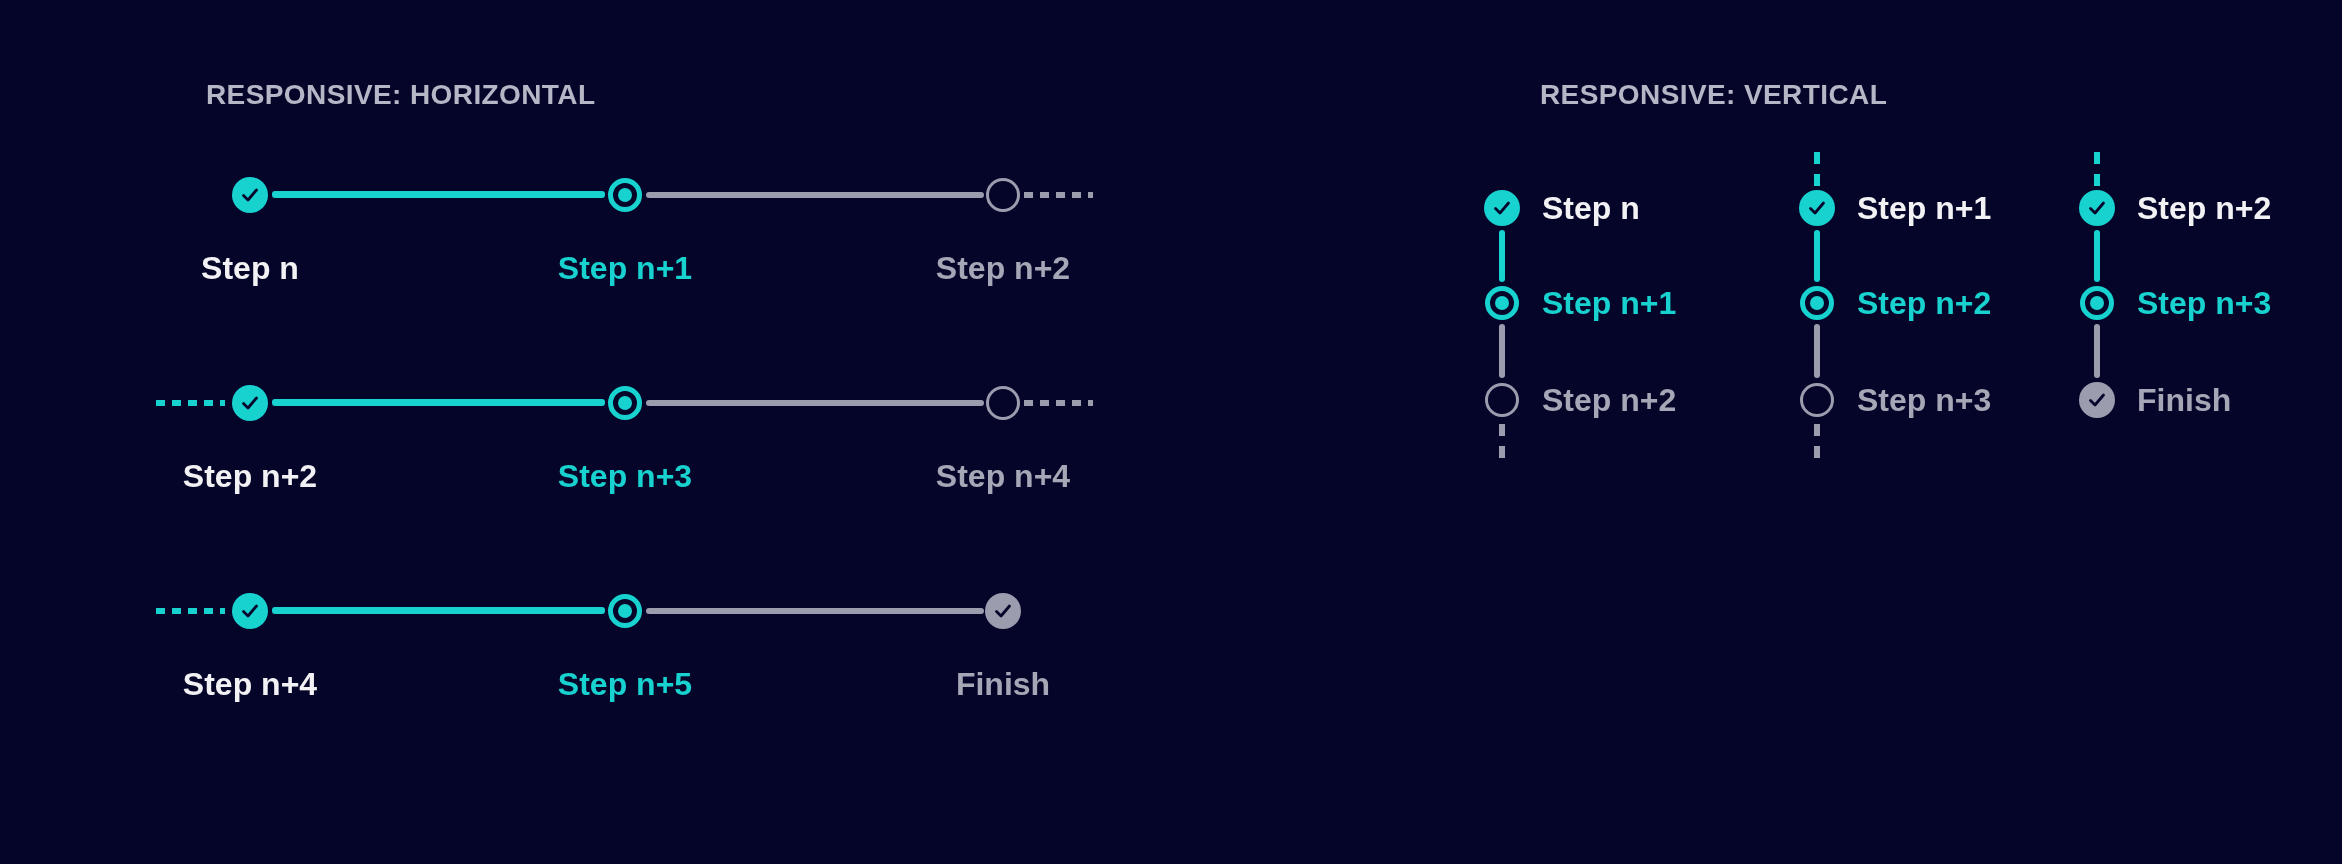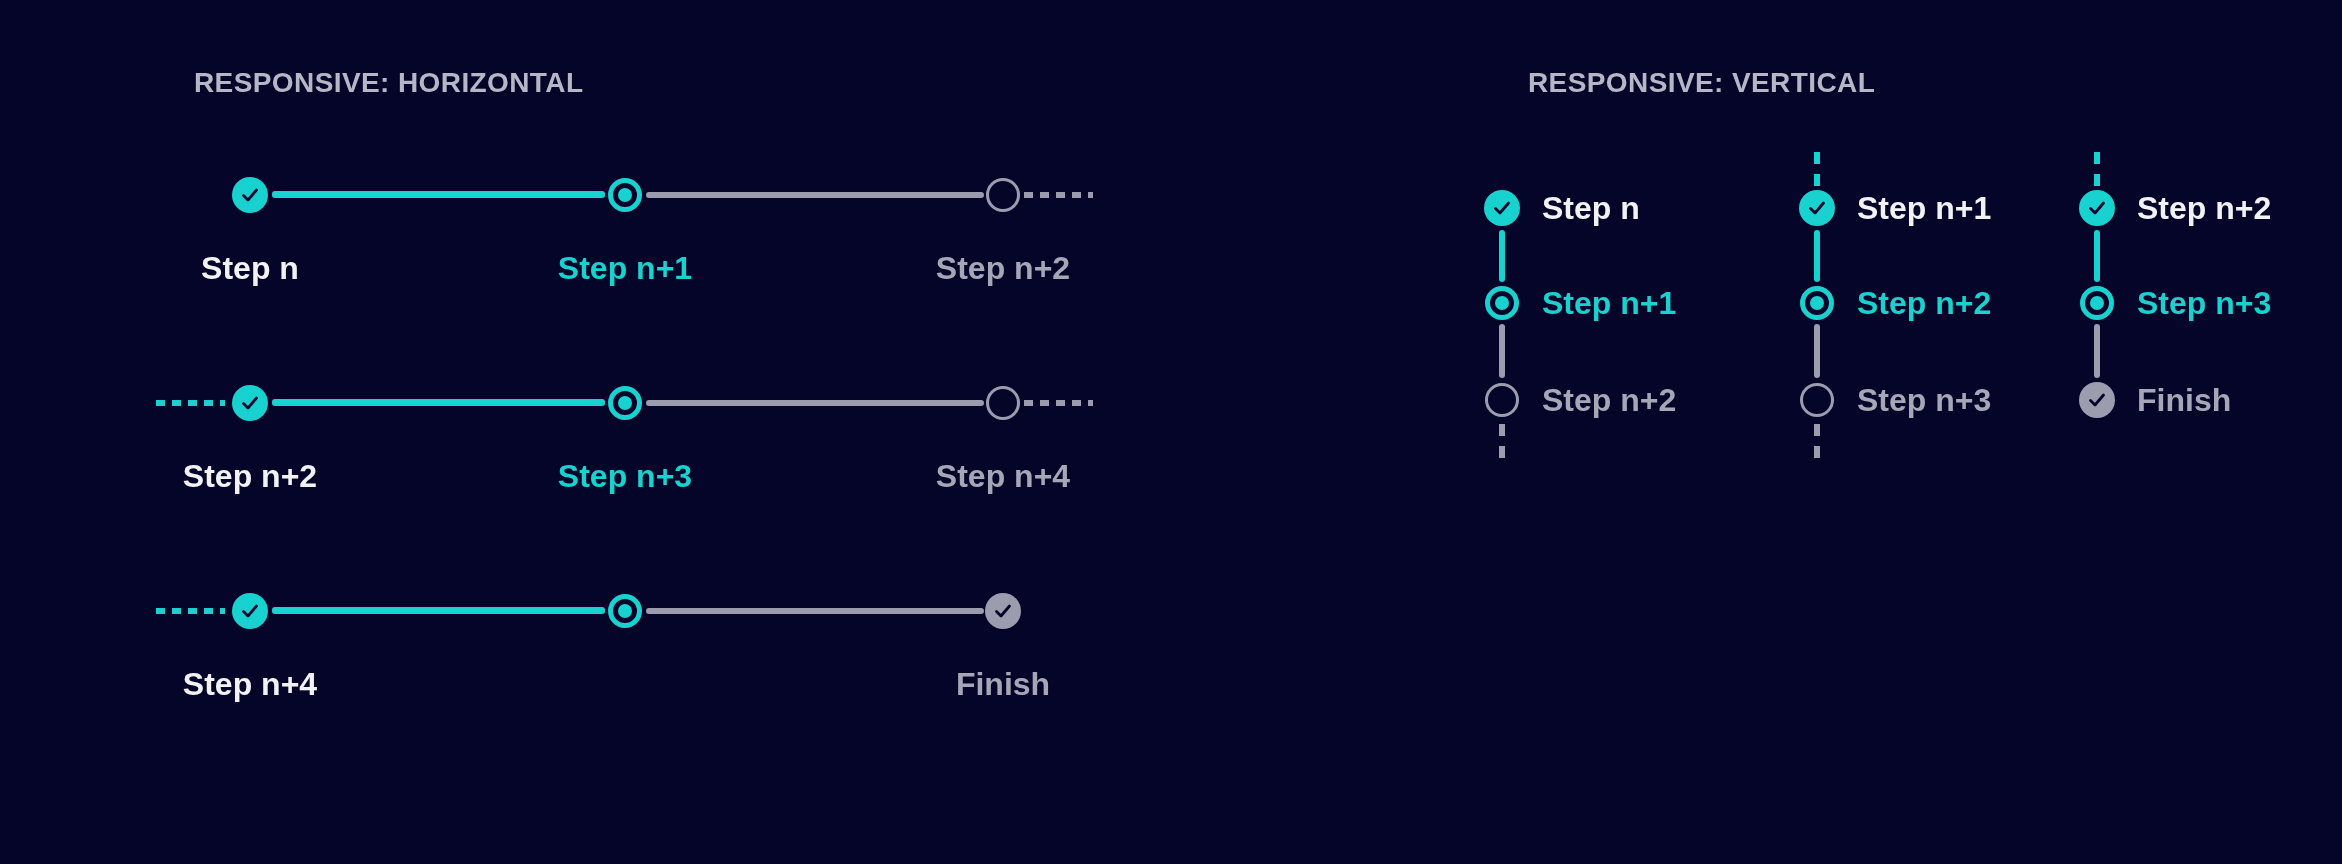--- a/index.html
+++ b/index.html
@@ -2,21 +2,21 @@
 <html style="--bg: #05052a; --accent-teal: #18d2cf; --neutral-gray: #9b9dae; --label-white: #f2f2f5; --label-gray: #a5a7b6; --heading-gray: #b6b7c6; --check-dark: #06062c;"><head>
 <meta charset="utf-8">
 <style>
   html,body{margin:0;padding:0;}
   body{
     width:2342px;height:864px;overflow:hidden;position:relative;
     background:var(--bg,#05052a);
     font-family:"Liberation Sans","DejaVu Sans",sans-serif;
   }
   .section-title{
-    position:absolute;top:62px;margin:4px;
+    position:absolute;top:62px;margin:16px;
     font-size:28px;font-weight:700;line-height:34px;letter-spacing:.4px;
     color:var(--heading-gray,#b6b7c6);
   }
   
   .circle{position:absolute;border-radius:50%;box-sizing:border-box;
           display:flex;align-items:center;justify-content:center;}
   .marker-done{width:36px;height:36px;background:var(--accent-teal,#18d2cf);}
   .marker-finish{width:36px;height:36px;background:var(--neutral-gray,#9b9dae);}
   .marker-current{width:34px;height:34px;border:5px solid var(--accent-teal,#18d2cf);background:transparent;}
   .marker-open{width:34px;height:34px;border:3px solid var(--neutral-gray,#9b9dae);background:transparent;}
@@ -105,20 +105,21 @@
     <div class="circle marker-current" style="left:608px;top:28px">
       <span class="current-dot"></span>
     </div>
     <div class="h-line gray" style="left:646px;width:338px"></div>
     <div class="circle marker-finish" style="left:985px;top:27px">
       <svg class="check-icon" width="20" height="20" viewBox="0 0 20 20">
           <polyline points="3.5,10.5 8,15 16.5,5"></polyline>
         </svg>
     </div>
     <div class="h-label lbl-done" style="left:130px">Step n+4</div>
+    <div class="h-label lbl-current" style="left:505px">Step n+5</div>
     <div class="h-label lbl-finish" style="left:883px">Finish</div>
   </div>
 </section>
 
 <section>
   <h2 class="section-title" style="left:1524px">RESPONSIVE: VERTICAL</h2>
 
   <div class="v-col" style="left:1484px">
     <div class="circle marker-done" style="left:0;top:60px">
       <svg class="check-icon" width="20" height="20" viewBox="0 0 20 20">

